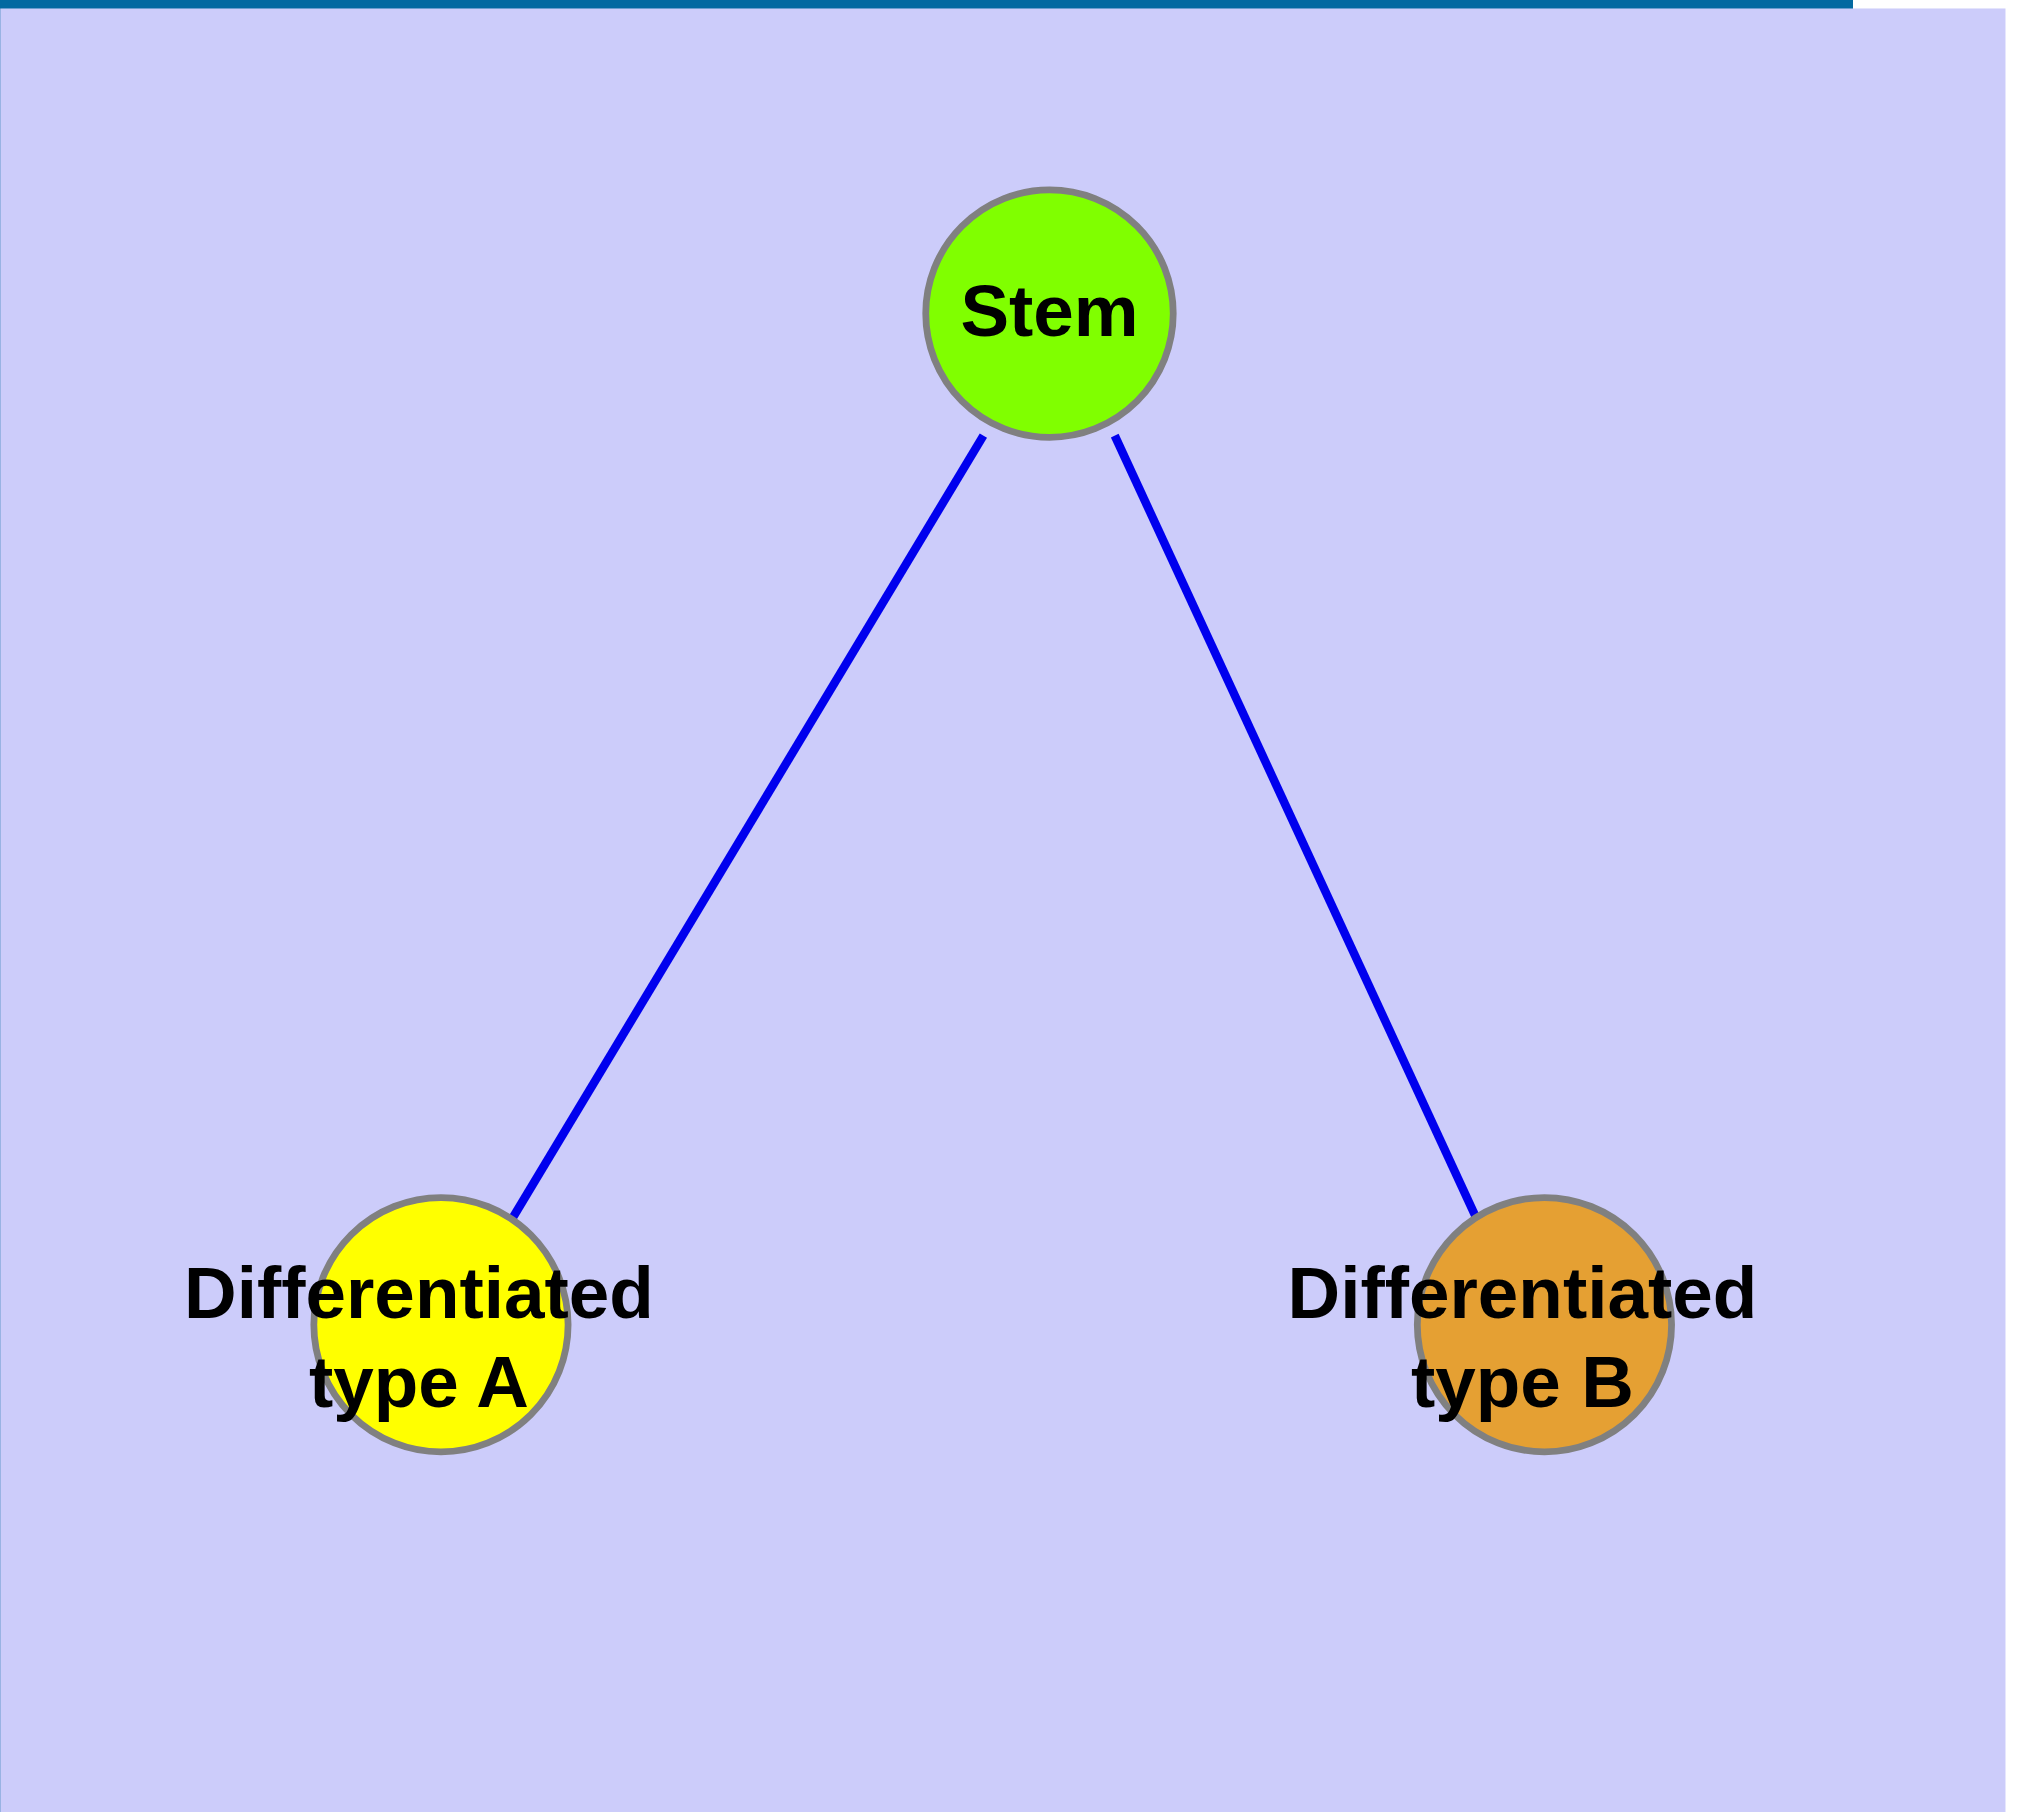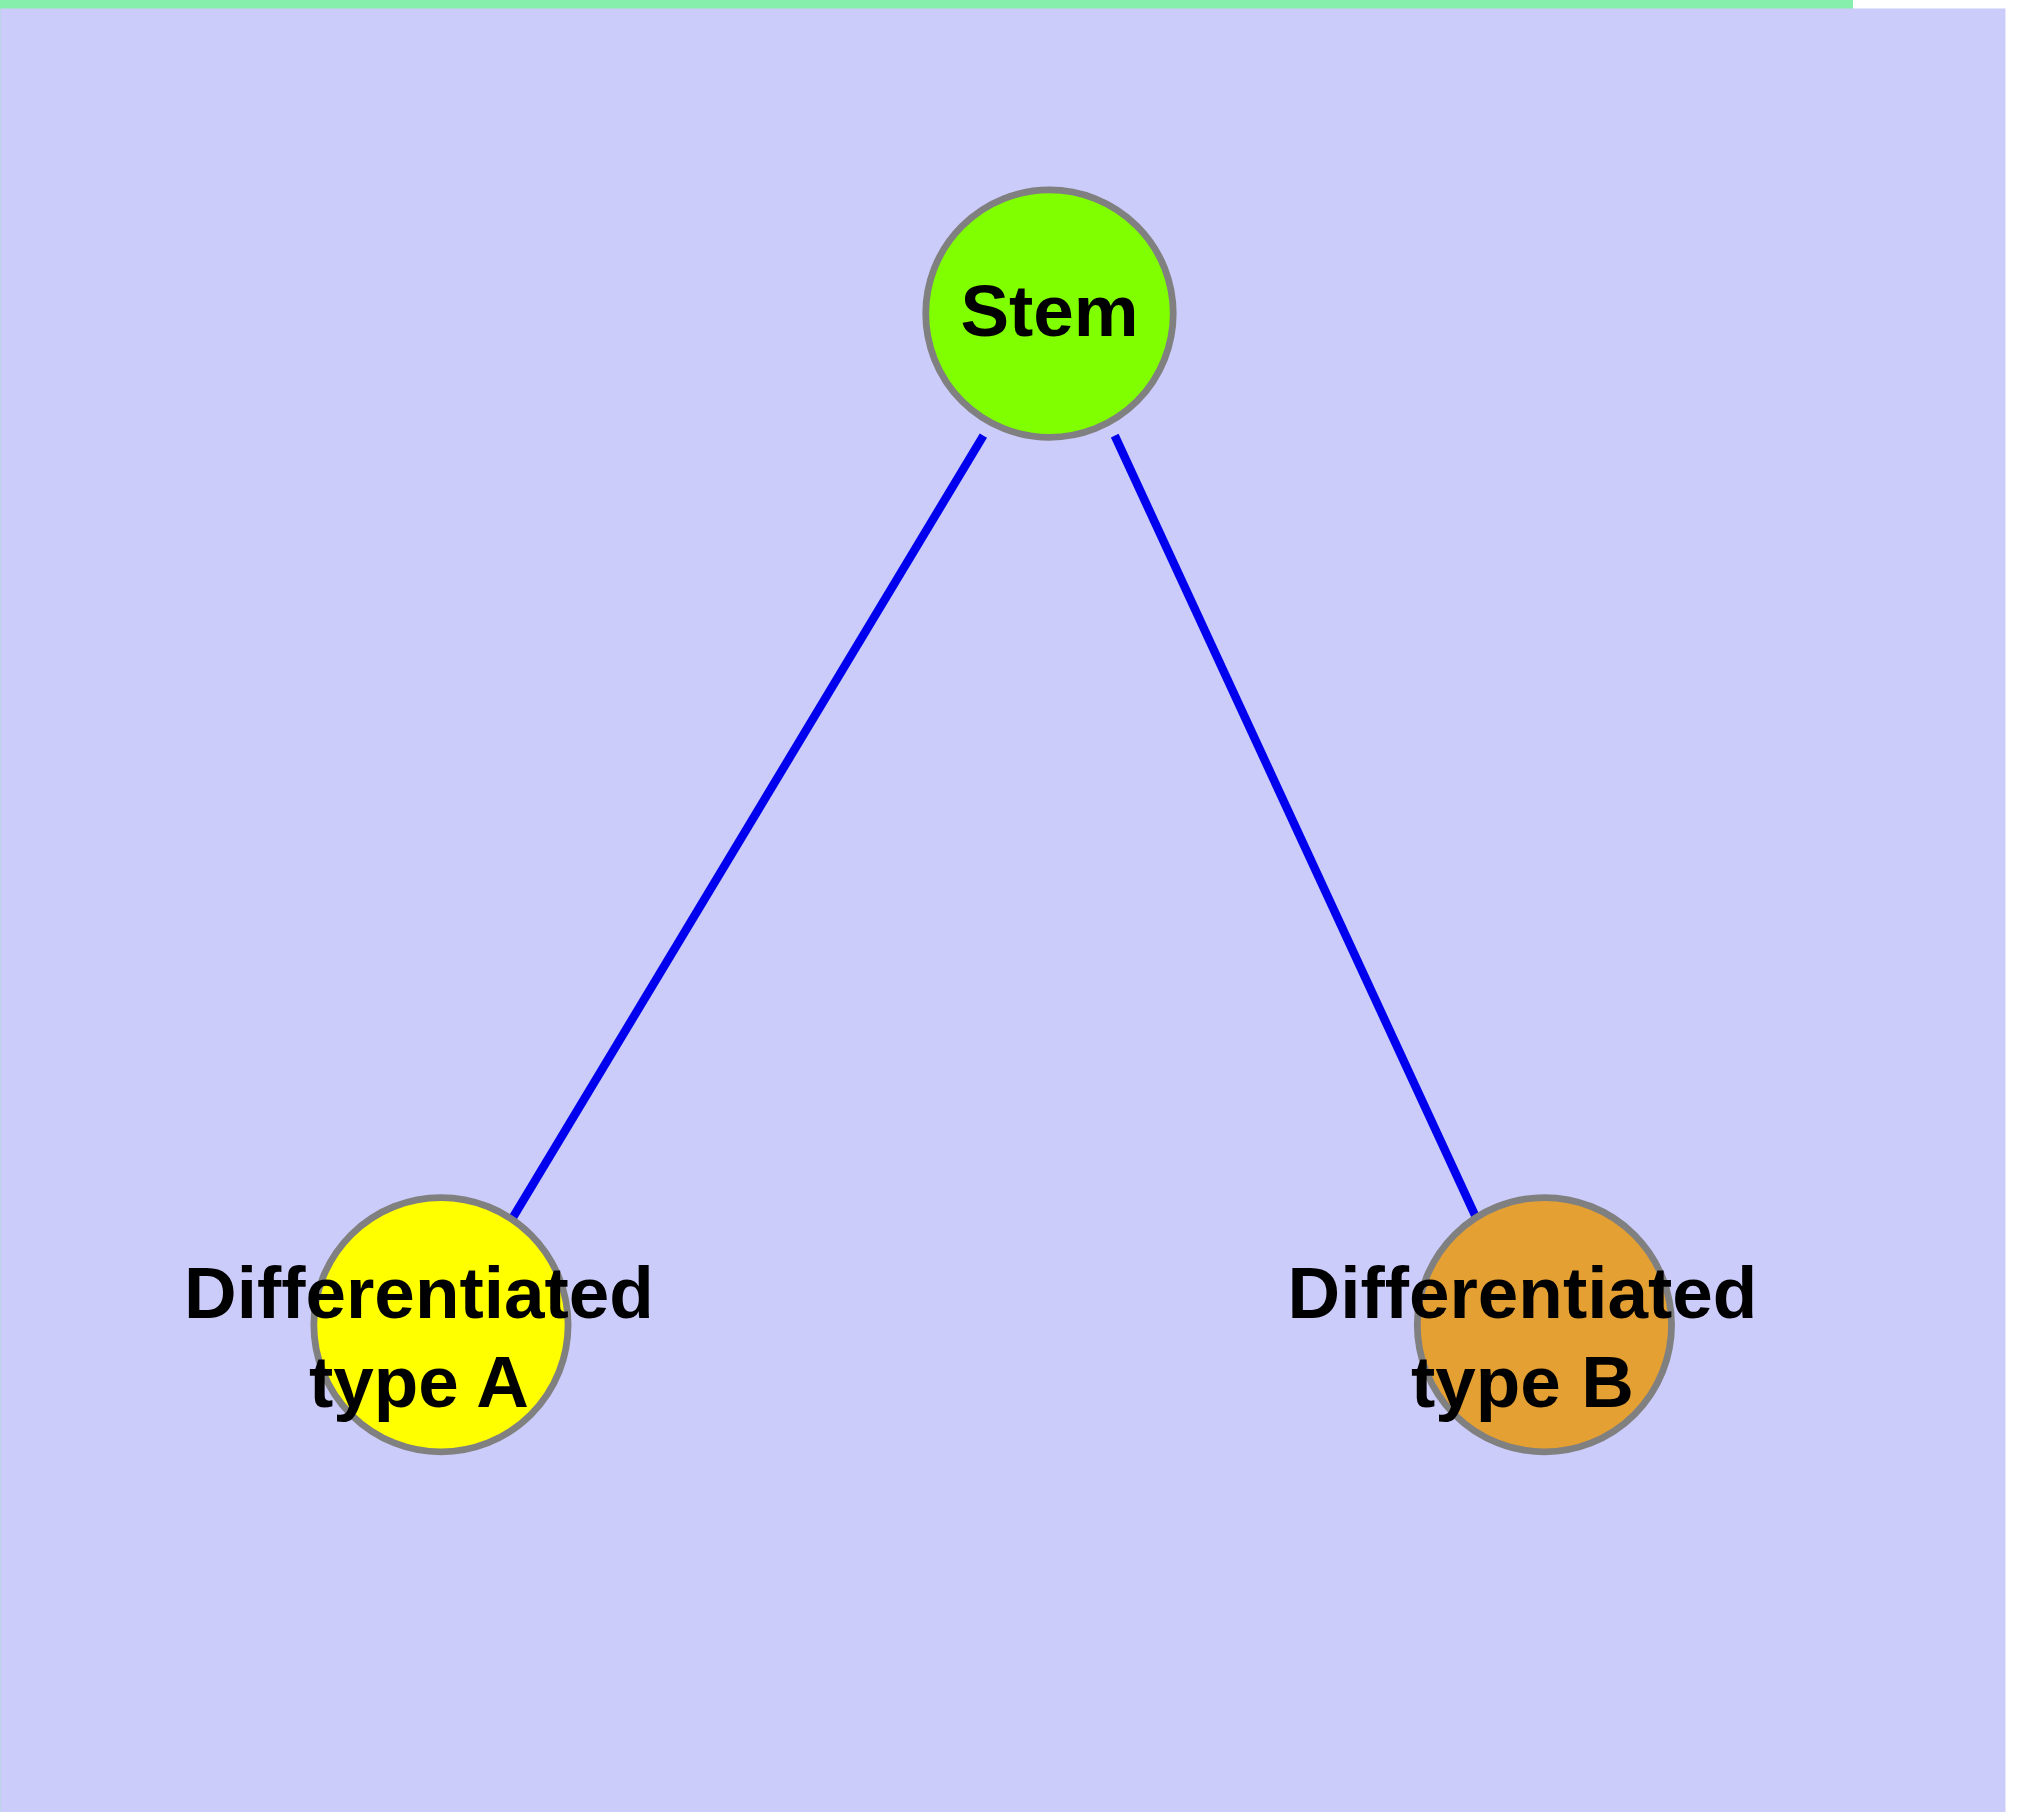--- a/index.html
+++ b/index.html
@@ -11,21 +11,21 @@
   body {
     width: 2021px;
     height: 1812px;
     overflow: hidden;
     font-family: "Liberation Sans", sans-serif;
   }
   #graph-canvas {
     position: relative;
     width: 1853px;
     height: 1812px;
-    background: #86efac;
+    background: #0369a1;
   }
   #graph-svg {
     position: absolute;
     top: 0;
     left: 0;
     width: 2021px;
     height: 1812px;
     display: block;
   }
   .node-label {

